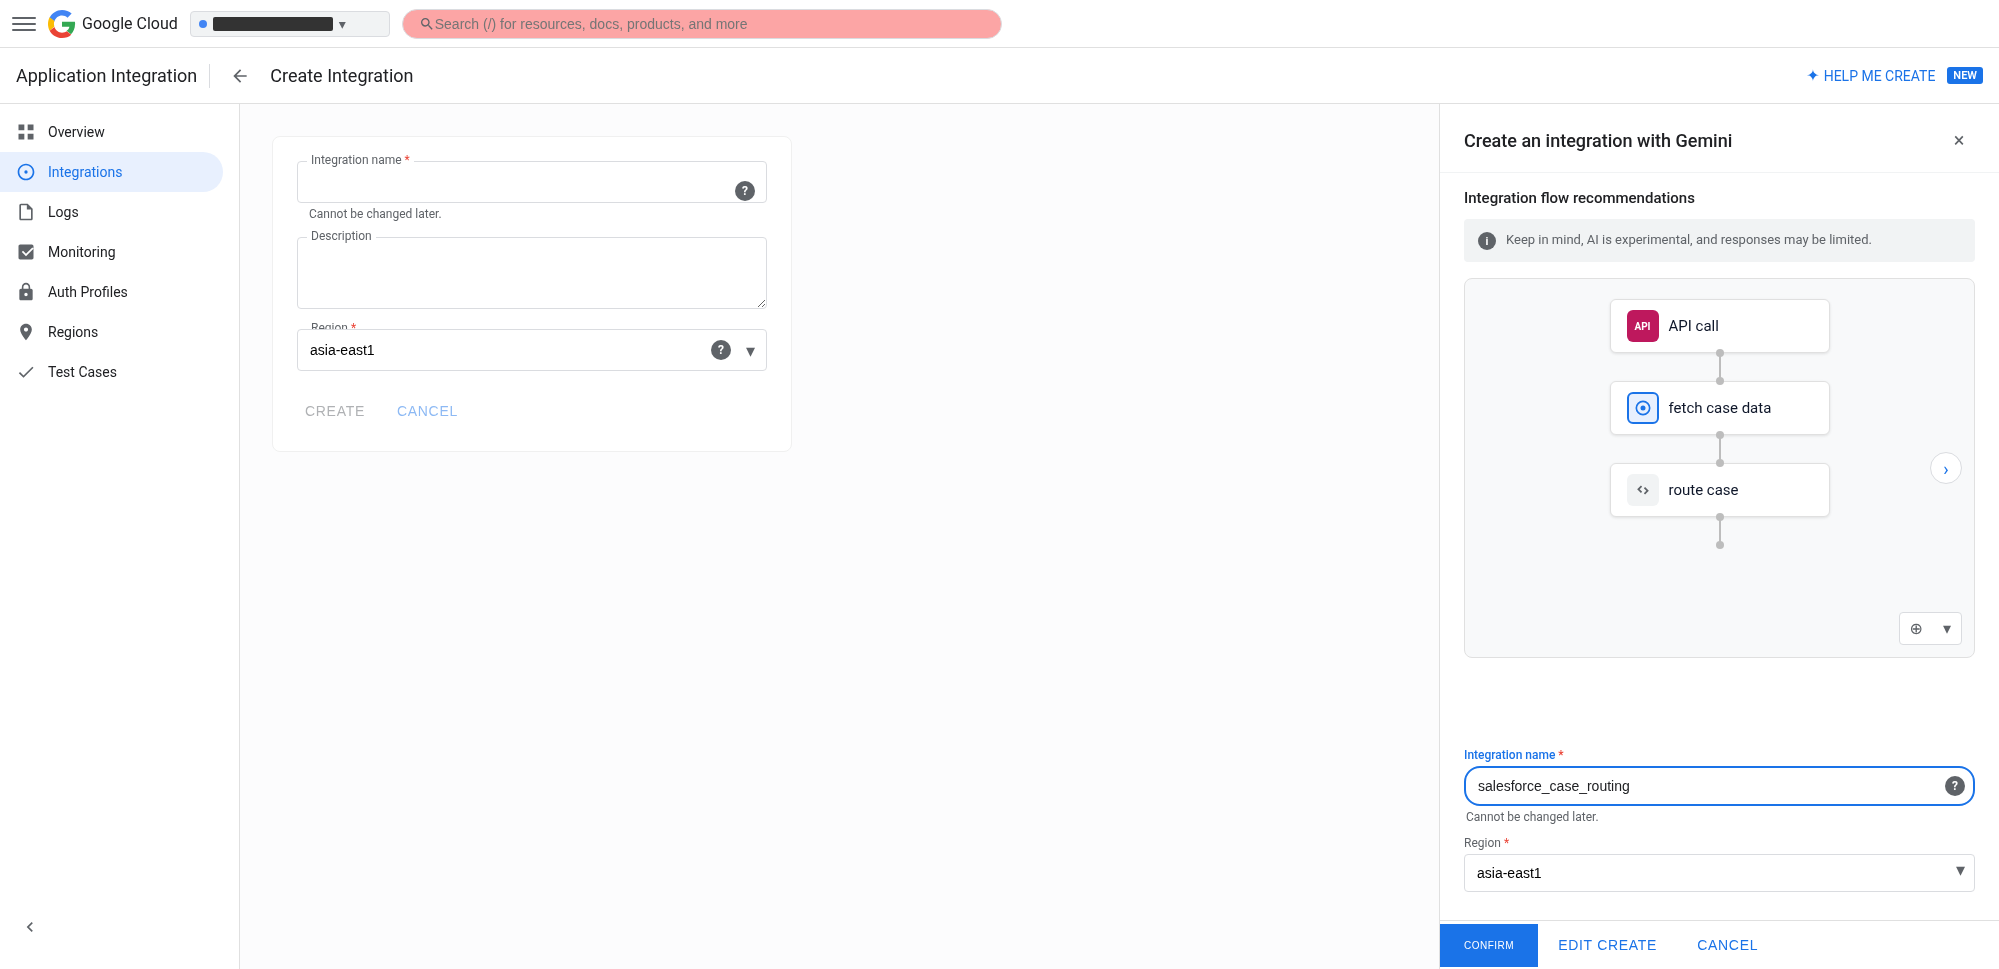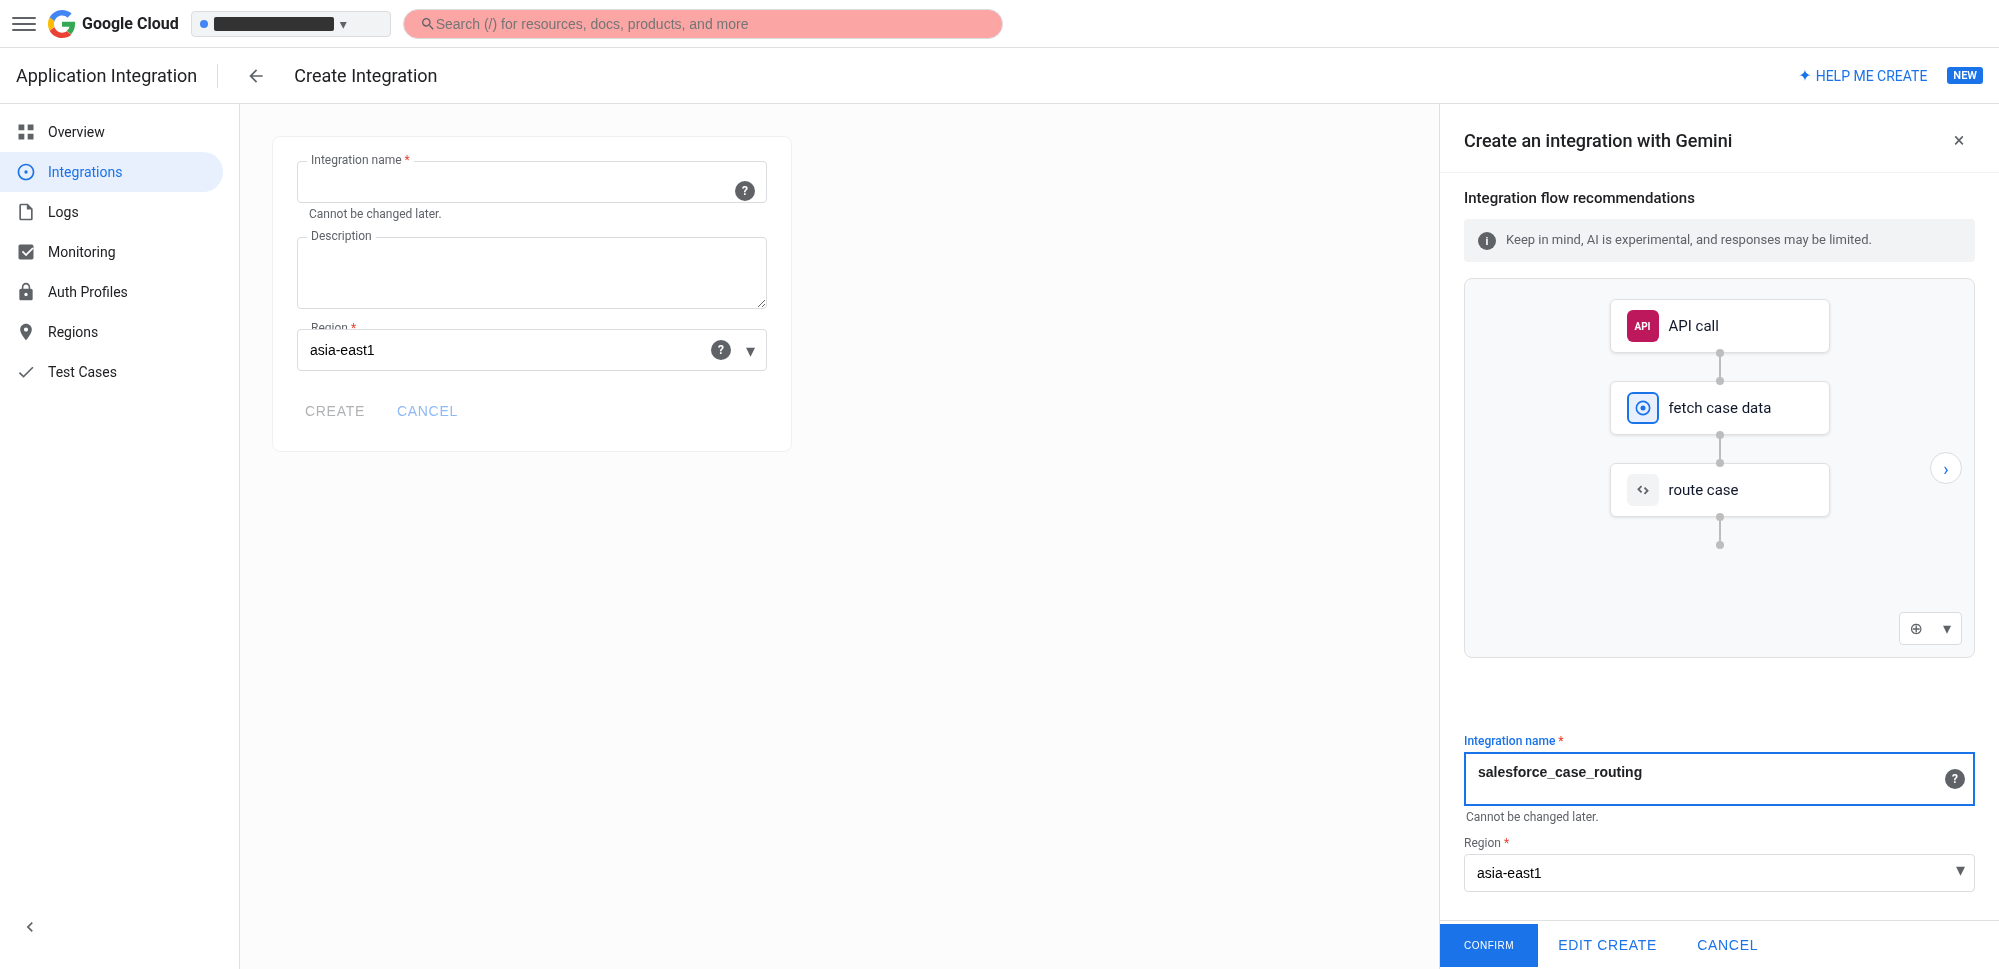--- a/index.html
+++ b/index.html
@@ -6,41 +6,41 @@
     body { font-family: 'Google Sans', Roboto, Arial, sans-serif; background: #f1f3f4; height: 969px; overflow: hidden; }
 
     
     .topbar {
       display: flex; align-items: center; height: 48px;
       background: #fff; border-bottom: 1px solid #e0e0e0;
       padding: 0 12px; gap: 12px; position: relative; z-index: 10;
     }
     .hamburger { width: 24px; height: 24px; display: flex; flex-direction: column; justify-content: center; gap: 4px; cursor: pointer; }
     .hamburger span { display: block; height: 2px; background: #5f6368; border-radius: 1px; }
-    .google-cloud-logo { display: flex; align-items: center; gap: 6px; font-size: 16px; font-weight: 700; color: #202124; }
+    .google-cloud-logo { display: flex; align-items: center; gap: 6px; font-size: 16px; font-weight: 400; color: #202124; }
     .project-selector {
       display: flex; align-items: center; background: #f1f3f4;
       border: 1px solid #dadce0; border-radius: 4px; padding: 4px 8px;
       gap: 6px; cursor: pointer; min-width: 200px;
     }
     .project-selector .dot { width: 8px; height: 8px; background: #4285f4; border-radius: 50%; }
     .project-selector .name { background: #333; color: #333; height: 14px; width: 120px; border-radius: 2px; }
     .project-selector .chevron { color: #5f6368; font-size: 14px; }
     .search-bar {
       flex: 1; max-width: 600px; display: flex; align-items: center;
       border: 1px solid #dadce0; border-radius: 24px; padding: 6px 16px;
       background: #fca5a5; gap: 0;
     }
     .search-bar input { border: none; background: transparent; outline: none; flex: 1; font-size: 14px; color: #202124; }
 
     
     .subheader {
       display: flex; align-items: center; height: 56px;
       background: #fff; border-bottom: 1px solid #e0e0e0;
-      padding: 0 16px; gap: 20px;
+      padding: 0 16px; gap: 12px;
     }
     .subheader .app-title { font-size: 18px; color: #202124; font-weight: 400; }
     .divider-v { width: 1px; height: 24px; background: #dadce0; }
     .subheader .page-title { font-size: 18px; color: #202124; }
     .back-btn { width: 36px; height: 36px; border-radius: 50%; display: flex; align-items: center; justify-content: center; cursor: pointer; color: #5f6368; }
     .help-me-create { display: flex; align-items: center; gap: 4px; color: #1a73e8; font-size: 14px; cursor: pointer; }
     .help-me-create .icon { font-size: 16px; }
     .new-badge {
       background: #1a73e8; color: #fff; font-size: 11px; font-weight: 600;
       padding: 2px 6px; border-radius: 3px;
@@ -171,23 +171,23 @@
       border-radius: 4px; overflow: hidden;
     }
     .zoom-btn { padding: 6px 10px; cursor: pointer; font-size: 16px; color: #5f6368; border: none; background: none; }
 
     
     .panel-form { padding: 0 24px 16px; }
     .panel-form-group { margin-bottom: 12px; position: relative; }
     .panel-form-label { font-size: 12px; color: #1a73e8; margin-bottom: 4px; font-weight: 500; }
     .panel-form-label .required { color: #ea4335; }
     .panel-form-input {
-      width: 100%; padding: 10px 36px 24px 12px;
-      border: 2px solid #1a73e8; border-radius: 0;
-      font-size: 14px; outline: none; color: #202124; font-weight: bold;
+      width: 100%; padding: 10px 36px 10px 12px;
+      border: 2px solid #1a73e8; border-radius: 16px;
+      font-size: 14px; outline: none; color: #202124;
     }
     .panel-form-hint { font-size: 12px; color: #5f6368; margin-top: 4px; padding-left: 2px; }
 
     .panel-select-group { margin-bottom: 12px; position: relative; }
     .panel-select-label { font-size: 12px; color: #5f6368; margin-bottom: 4px; }
     .panel-select-label .required { color: #ea4335; }
     .panel-select {
       width: 100%; padding: 10px 36px 10px 12px;
       border: 1px solid #dadce0; border-radius: 4px;
       font-size: 14px; appearance: none; background: #fff; outline: none; cursor: pointer;

